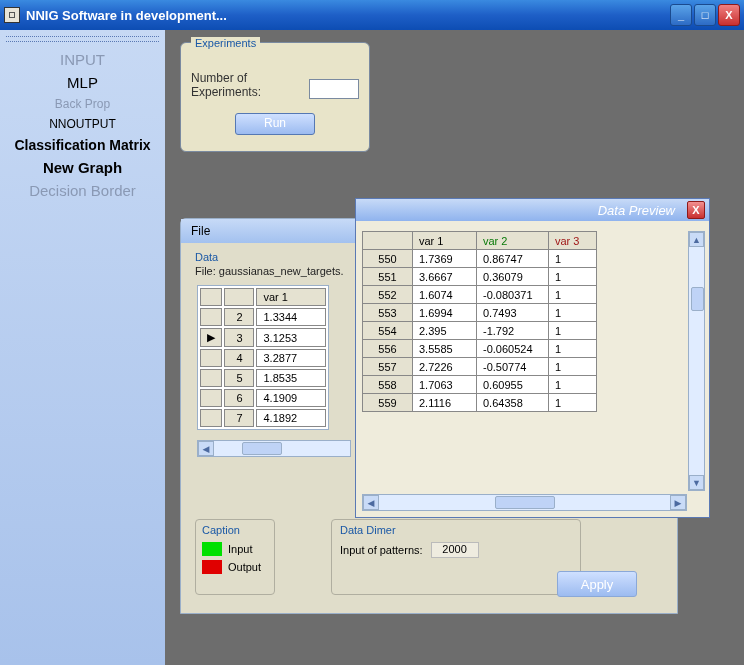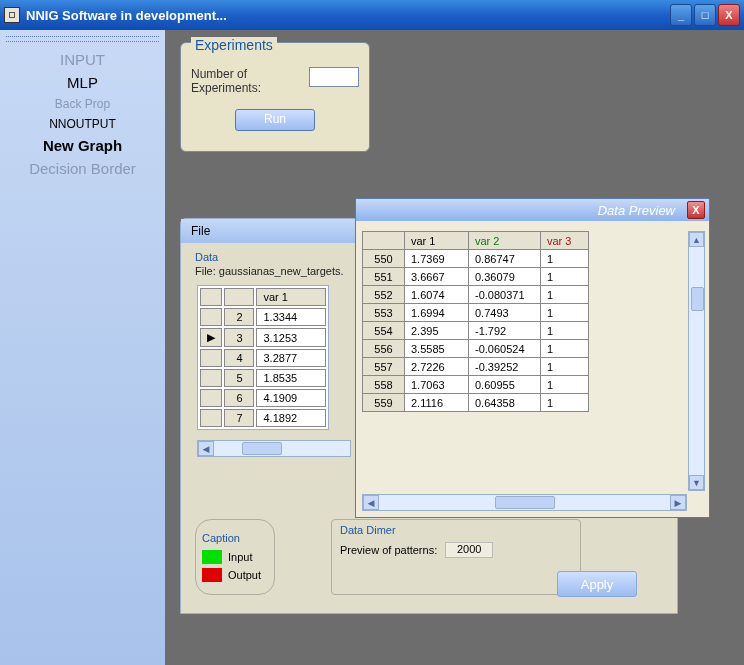--- a/index.html
+++ b/index.html
@@ -15,61 +15,61 @@
 
   .client { position: relative; width: 744px; height: 635px; background: #6d6d6d; display:flex; }
 
   .sidebar { width: 165px; height: 100%; background: linear-gradient(to bottom,#c7d9f4,#a8c2eb); padding-top: 6px; text-align:center;}
   .sidebar .dots { height: 6px; margin: 0 6px 6px 6px; border-top:1px dotted #5a79b4; border-bottom:1px dotted #5a79b4;}
   .nav-item { font-size: 15px; padding: 3px 0; color:#000;}
   .nav-item.disabled { color:#8a99b4; }
   .nav-item.small { font-size:12px; }
 
   .experiments { position:absolute; left:180px; top:12px; width:190px; height:110px; background:#e8e4c9; border:1px solid #7a8aa0; border-radius:6px; padding:6px 10px 10px 10px; }
-  .grouplabel { position:relative; top:-12px; background:#e8e4c9; display:inline-block; padding:0 4px; color:#1a58a6; font-size:14px; }
-  .experiments .row { margin-top:2px; font-size:12px; color:#333; display:flex; align-items:flex-start;}
+  .grouplabel { position:relative; top:-12px; background:#e8e4c9; display:inline-block; padding:0 4px; color:#1a58a6; font-size:11px; }
+  .experiments .row { margin-top:10px; font-size:12px; color:#333; display:flex; align-items:flex-end;}
   .experiments input { width:50px; height:20px; border:1px solid #7a8aa0; margin-left:6px; background:#fff;}
   .runbtn { display:block; margin:14px auto 0 auto; width:80px; height:22px; background:linear-gradient(to bottom,#cfe0ff,#9cbbf0); border:1px solid #5578b3; border-radius:3px; color:#fff; font-size:12px; text-align:center; line-height:18px;}
   .applybtn { position:absolute; bottom:16px; right:40px; width:80px; height:26px; background:linear-gradient(to bottom,#cfe0ff,#9cbbf0); border:1px solid #8aa8d8; border-radius:3px; color:#fff; font-size:13px; display:flex;align-items:center;justify-content:center;}
 
   .filepanel { position:absolute; left:180px; top:188px; width:498px; height:396px; background:#e0ddca; border-top-left-radius:6px; border-top-right-radius:6px; border:1px solid #9aafc9;}
   .filepanel .tabbar{ height:24px; background:linear-gradient(to bottom,#c7daf7,#a3c1ef); display:flex; align-items:center; padding-left:10px; font-size:12px;}
   .filepanel .datalabel{ color:#1a58a6; font-size:11px; margin:8px 0 2px 14px;}
   .filepanel .filerow{ font-size:11px; color:#222; margin-left:14px;}
   .smtable{ margin:8px 0 0 16px; border:1px solid #9aafc9; background:#fff; font-size:11px;}
   .smtable th, .smtable td{ border:1px solid #888; padding:2px 6px; text-align:left; height:18px;}
   .smtable th{ background:#e5e2d1; font-weight:normal;}
   .smtable td.rowhdr{ background:#e5e2d1; width:30px; text-align:center;}
   .smtable td.marker{ background:#e5e2d1; width:14px; text-align:center;}
   .smtable td.val{ width:70px;}
   .hscroll{ margin:10px 0 0 16px; width:154px; height:17px; background:#e0ecff; border:1px solid #9aafc9; display:flex; align-items:center;}
   .hscroll .arrow{ width:16px;height:15px;background:#c9dbf7;border:1px solid #9aafc9;display:flex;align-items:center;justify-content:center;font-size:9px;color:#4c6aa0;}
   .hscroll .thumb{ width:40px;height:13px;background:#bfd3f6;border:1px solid #9aafc9;margin-left:28px;border-radius:2px;}
 
-  .caption{ position:absolute; left:14px; bottom:18px; width:80px; height:76px; border:1px solid #b0aea0; border-radius:16px; padding:12px 6px;}
+  .caption{ position:absolute; left:14px; bottom:18px; width:80px; height:76px; border:1px solid #b0aea0; border-radius:4px; padding:4px 6px;}
   .caption .gl{ color:#1a58a6; font-size:11px; margin-bottom:6px;}
   .swrow{ display:flex; align-items:center; margin:4px 0; font-size:11px;}
   .sw{ width:20px;height:14px;margin-right:6px;}
   .sw.green{ background:#00e000;} .sw.red{ background:#e00000;}
   .dimer{ position:absolute; left:102px; bottom:18px; width:250px; height:76px; border:1px solid #b0aea0; border-radius:4px; padding:4px 8px;margin-left:48px;}
   .dimer .gl{ color:#1a58a6; font-size:11px; margin-bottom:6px;}
   .dimer .line{ font-size:11px; margin:4px 0; display:flex; align-items:center;}
   .dimer .val{ display:inline-block; width:48px;height:16px;border:1px solid #bbb;background:#efece0;margin-left:8px;text-align:center;}
 
   .preview { position:absolute; left:355px; top:168px; width:355px; height:320px; border:1px solid #5a79b4; background:#efecdc; display:flex; flex-direction:column;}
   .preview .pvtitle{ height:22px; background:linear-gradient(to bottom,#c7daf7,#8fb3ee); display:flex; align-items:center; justify-content:flex-end; padding:0 4px; color:#fff; font-size:13px;}
   .preview .pvtitle .txt{ flex:1; text-align:right; padding-right:12px; font-style:italic;}
   .pvclose{ width:18px;height:18px;background:linear-gradient(to bottom,#f29090,#c83030);border:1px solid #8e1a1a;border-radius:2px;display:flex;align-items:center;justify-content:center;color:#fff;font-size:11px;font-weight:bold;}
   .pvbody{ position:relative; flex:1; display:flex;}
   .pvgrid{ overflow:hidden; flex:1; margin:10px 0 0 6px;}
   .pvgrid table{ border-collapse:collapse; font-size:11px; background:#fff;}
   .pvgrid th{ background:#e5e2d1; border:1px solid #888; padding:2px 6px; text-align:left; font-weight:normal; height:18px;}
   .pvgrid td{ border:1px solid #888; padding:2px 6px; height:18px;}
   .pvgrid th.var2{ color:#0a7a0a;} .pvgrid th.var3{ color:#a01818;}
-  .pvgrid td.rh{ background:#e5e2d1; width:42px; text-align:center;}
+  .pvgrid td.rh{ background:#e5e2d1; width:50px; text-align:center;}
   .nrh{ width:30px;background:#e5e2d1;}
   .vscroll{ width:17px; background:#e0ecff; border:1px solid #9aafc9; margin:10px 4px 26px 2px; display:flex;flex-direction:column;}
   .vscroll .arrow{ height:15px;background:#c9dbf7;border:1px solid #9aafc9;display:flex;align-items:center;justify-content:center;font-size:9px;color:#4c6aa0;}
   .vscroll .track{ flex:1; position:relative;}
   .vscroll .thumb{ position:absolute; right:0; top:40px; width:13px;height:24px;background:#bfd3f6;border:1px solid #9aafc9;border-radius:2px;}
   .pvhscroll{ position:absolute; left:6px; right:22px; bottom:6px; height:17px; background:#e0ecff; border:1px solid #9aafc9; display:flex; align-items:center; justify-content:space-between;}
   .pvhscroll .arrow{ width:16px;height:15px;background:#c9dbf7;border:1px solid #9aafc9;display:flex;align-items:center;justify-content:center;font-size:9px;color:#4c6aa0;}
   .pvhscroll .thumb{ width:60px;height:13px;background:#bfd3f6;border:1px solid #9aafc9;border-radius:2px;}
 </style>
 </head>
@@ -87,20 +87,21 @@
 </div>
 
 <div class="client">
 
   <div class="sidebar">
     <div class="dots"></div>
     <div class="nav-item disabled">INPUT</div>
     <div class="nav-item">MLP</div>
     <div class="nav-item small disabled">Back Prop</div>
     <div class="nav-item small">NNOUTPUT</div>
+    <div class="nav-item" style="font-weight:bold;font-size:14px;">Classification Matrix</div>
     <div class="nav-item" style="font-weight:bold;">New Graph</div>
     <div class="nav-item disabled">Decision Border</div>
   </div>
 
   <div class="experiments">
     <span class="grouplabel">Experiments</span>
     <div class="row">
       <span>Number of Experiments:</span>
       <input type="text" value="" style="">
     </div>
@@ -171,21 +172,21 @@
         </div>
       <div class="swrow">
           <div class="sw red"></div>
           <span>Output</span>
         </div>
     </div>
 
     <div class="dimer">
       <div class="gl">Data Dimer</div>
       <div class="line">
-        <span>Preview of patterns:</span>
+        <span>Input of patterns:</span>
         <span class="val">2000</span>
       </div>
     </div>
 
     <div class="applybtn">Apply</div>
   </div>
 
   <div class="preview">
     <div class="pvtitle">
       <span class="txt">Data Preview</span>
@@ -235,21 +236,21 @@
               </tr>
               <tr>
                 <td class="rh">556</td>
                 <td>3.5585</td>
                 <td>-0.060524</td>
                 <td>1</td>
               </tr>
               <tr>
                 <td class="rh">557</td>
                 <td>2.7226</td>
-                <td>-0.39252</td>
+                <td>-0.50774</td>
                 <td>1</td>
               </tr>
               <tr>
                 <td class="rh">558</td>
                 <td>1.7063</td>
                 <td>0.60955</td>
                 <td>1</td>
               </tr>
               <tr>
                 <td class="rh">559</td>

